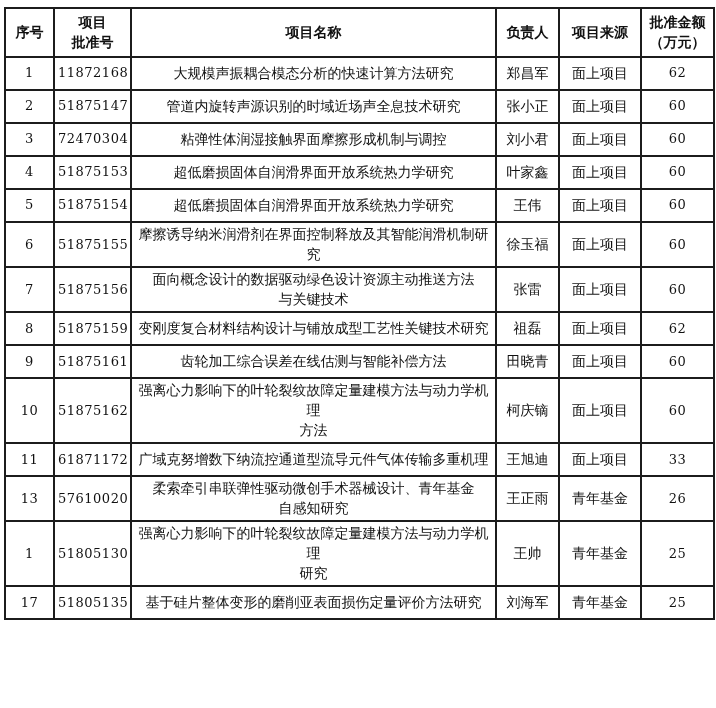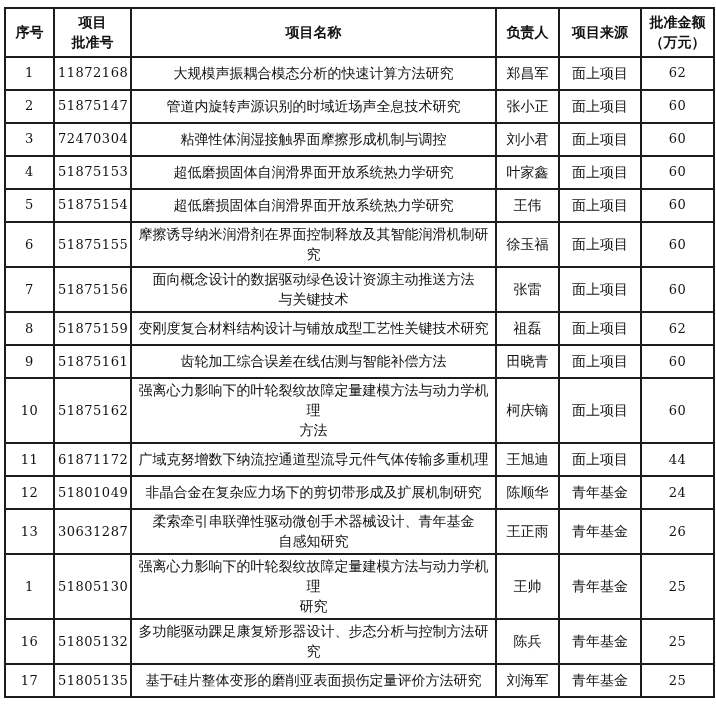--- a/index.html
+++ b/index.html
@@ -151,57 +151,41 @@
     <td>柯庆镝</td>
     <td>面上项目</td>
     <td class="cell-num">60</td>
   </tr>
       <tr>
     <td class="cell-num">11</td>
     <td class="cell-num">61871172</td>
     <td class="cell-name">广域克努增数下纳流控通道型流导元件气体传输多重机理</td>
     <td>王旭迪</td>
     <td>面上项目</td>
-    <td class="cell-num">44</td>
-  </tr>
-      <tr>
-    <td class="cell-num">12</td>
-    <td class="cell-num">51801049</td>
-    <td class="cell-name">非晶合金在复杂应力场下的剪切带形成及扩展机制研究</td>
-    <td>陈顺华</td>
-    <td>青年基金</td>
-    <td class="cell-num">24</td>
+    <td class="cell-num">33</td>
   </tr>
       <tr>
     <td class="cell-num">13</td>
-    <td class="cell-num">30631287</td>
+    <td class="cell-num">57610020</td>
     <td class="cell-name">柔索牵引串联弹性驱动微创手术器械设计、青年基金
 自感知研究</td>
     <td>王正雨</td>
     <td>青年基金</td>
     <td class="cell-num">26</td>
   </tr>
       <tr>
     <td class="cell-num">1</td>
     <td class="cell-num">51805130</td>
     <td class="cell-name">强离心力影响下的叶轮裂纹故障定量建模方法与动力学机理
 研究</td>
     <td>王帅</td>
     <td>青年基金</td>
     <td class="cell-num">25</td>
   </tr>
       <tr>
-    <td class="cell-num">16</td>
-    <td class="cell-num">51805132</td>
-    <td class="cell-name">多功能驱动踝足康复矫形器设计、步态分析与控制方法研究</td>
-    <td>陈兵</td>
-    <td>青年基金</td>
-    <td class="cell-num">25</td>
-  </tr>
-      <tr>
     <td class="cell-num">17</td>
     <td class="cell-num">51805135</td>
     <td class="cell-name">基于硅片整体变形的磨削亚表面损伤定量评价方法研究</td>
     <td>刘海军</td>
     <td>青年基金</td>
     <td class="cell-num">25</td>
   </tr>
     </tbody>
 </table>
 

